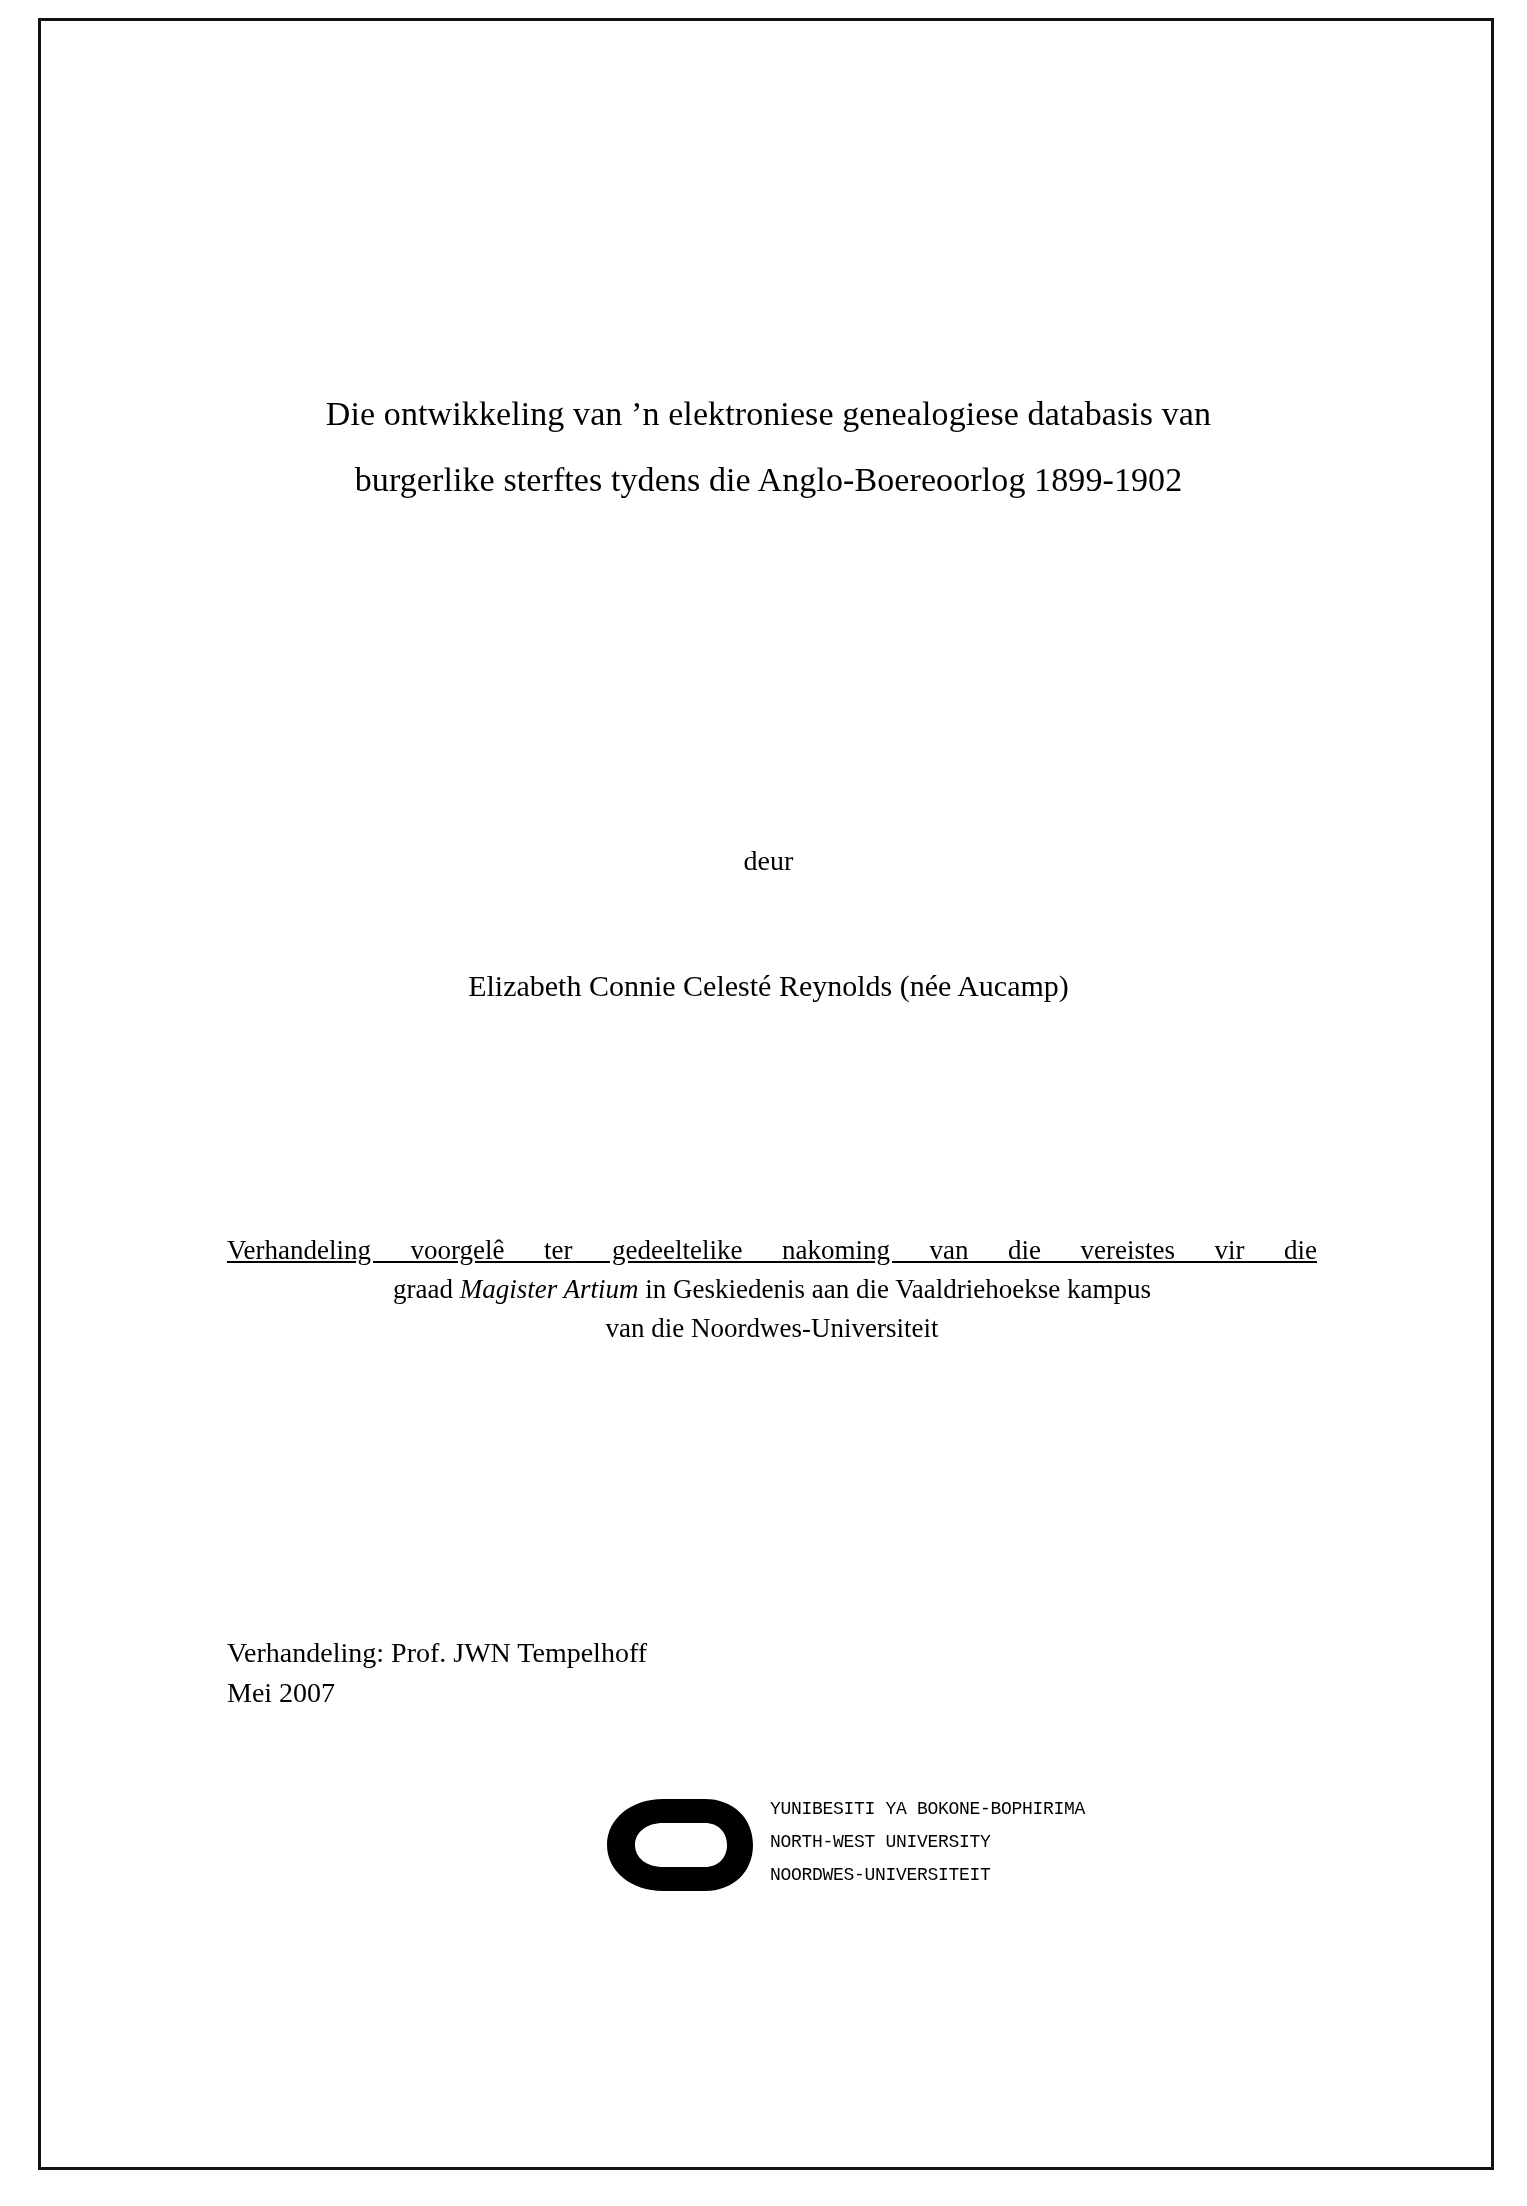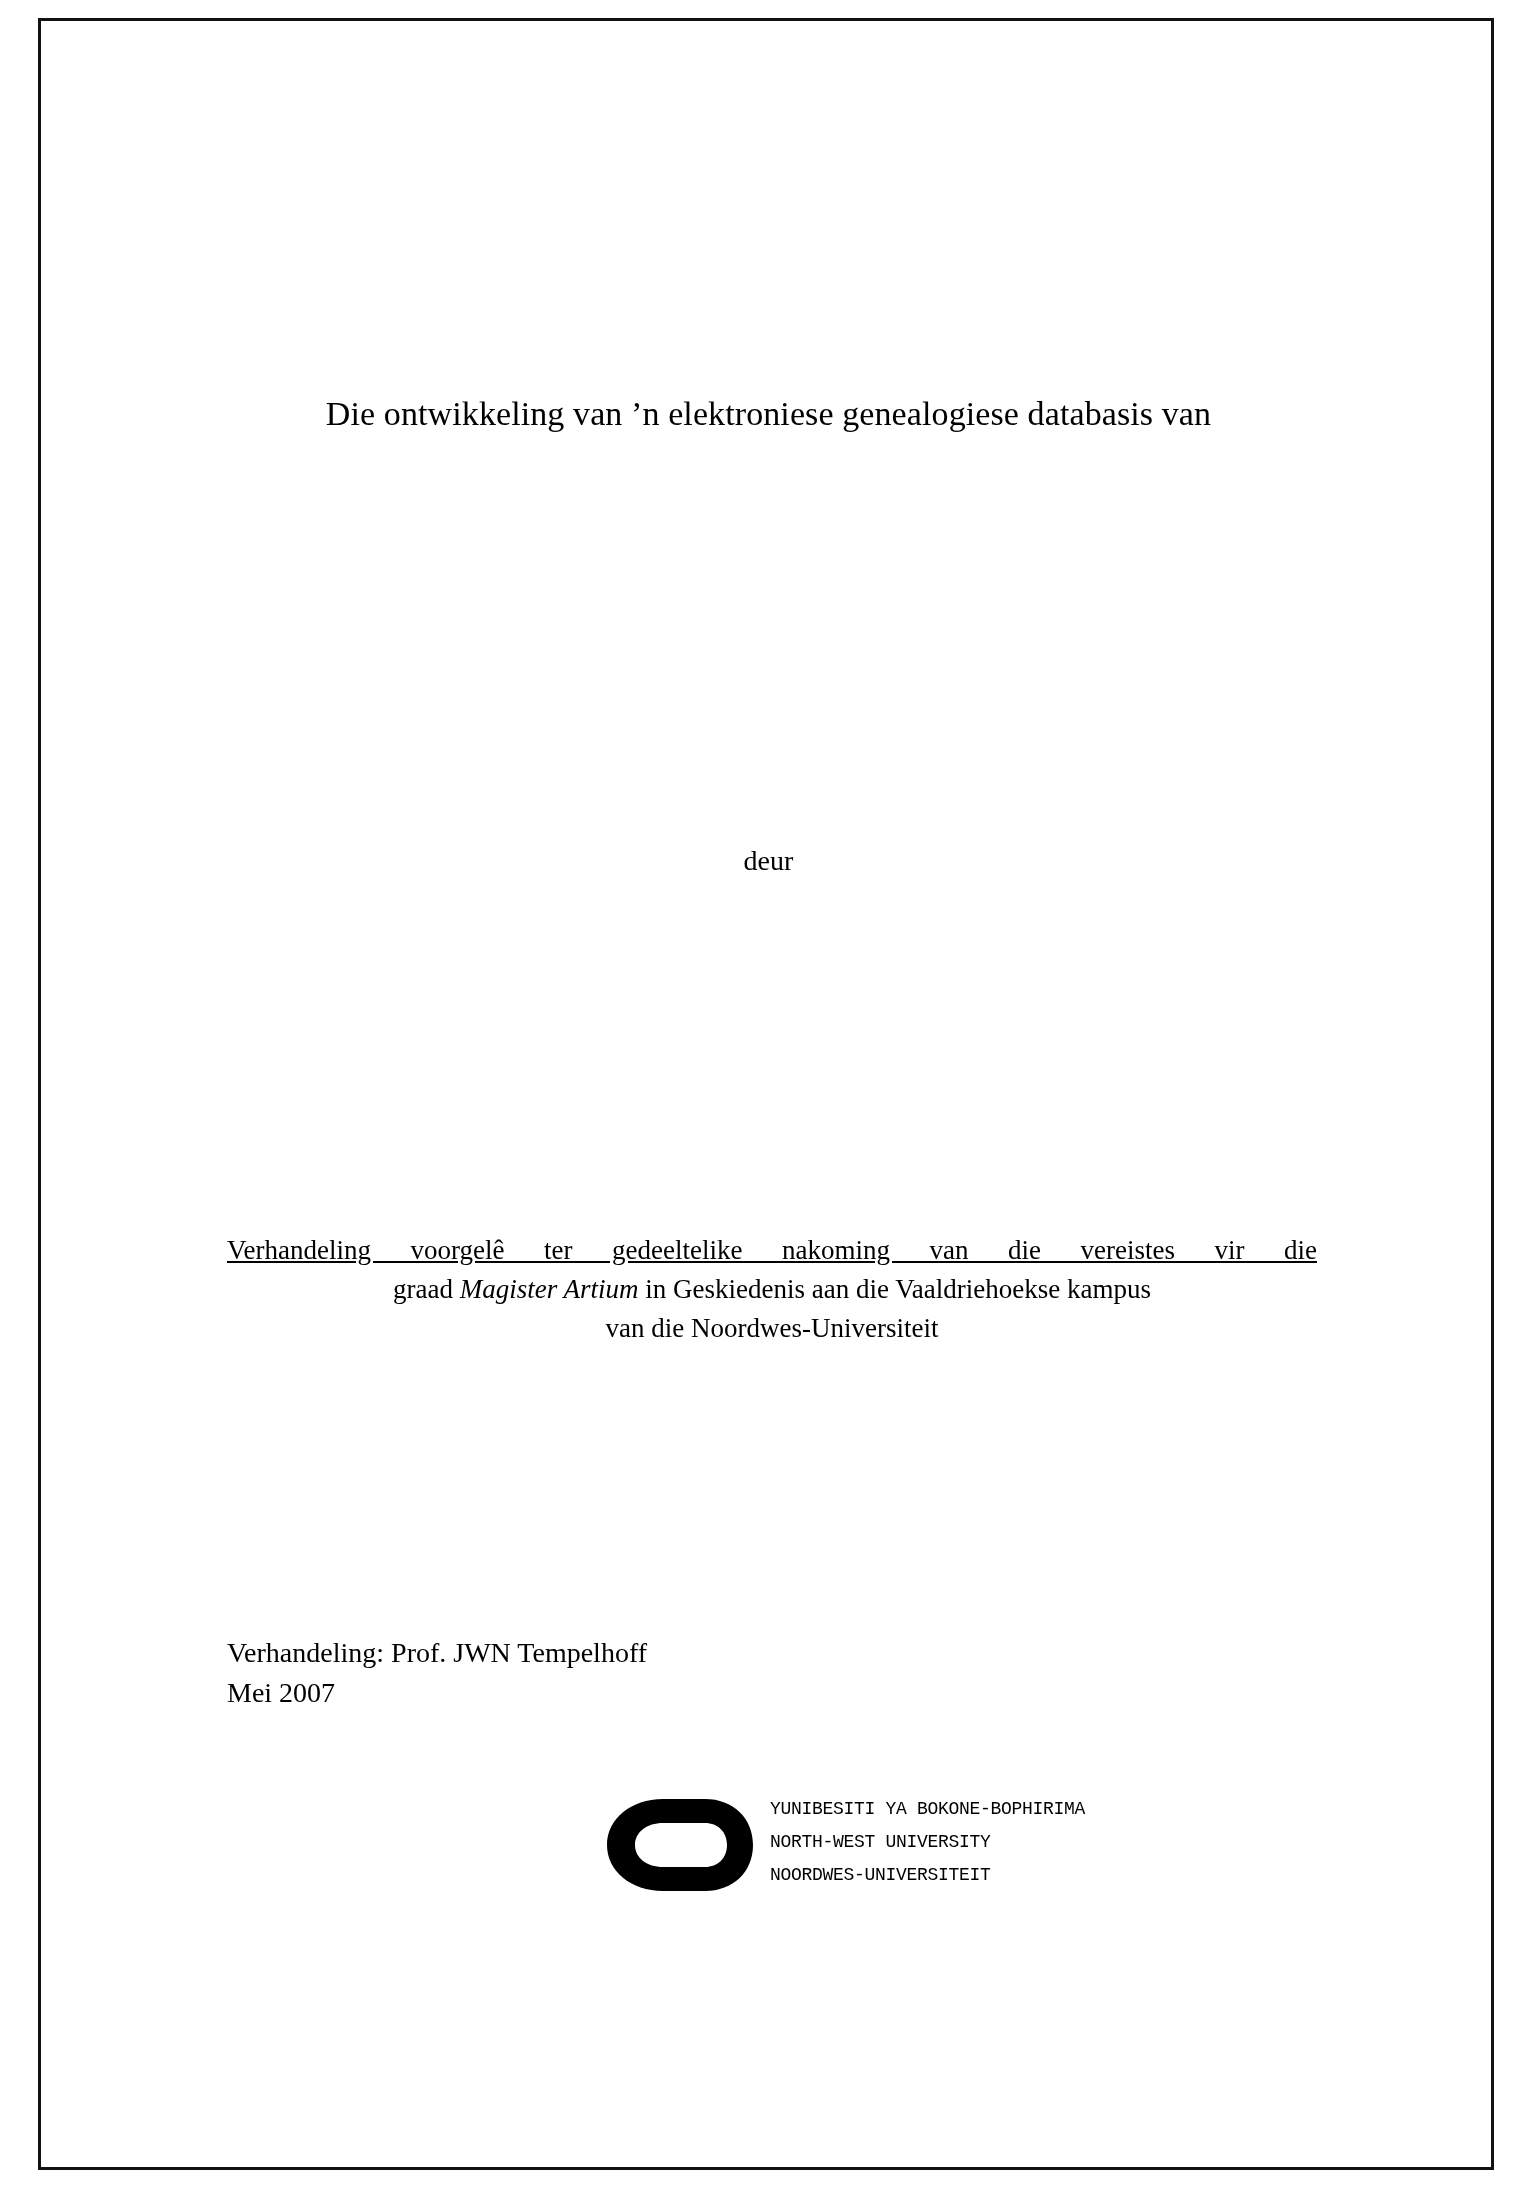--- a/index.html
+++ b/index.html
@@ -132,24 +132,26 @@
 </style>
 </head>
 <body>
 
 <div class="page">
   <div class="page-inner">
     <div class="content">
 
       <div class="title-block">
         <div class="title-line">Die ontwikkeling van ’n elektroniese genealogiese databasis van</div>
+        <div class="title-line">burgerlike sterftes tydens die Anglo-Boereoorlog 1899-1902</div>
       </div>
 
       <div class="byline-label">deur</div>
 
+      <div class="author">Elizabeth Connie Celesté Reynolds (née Aucamp)</div>
 
       <div class="statement">
         <div class="just">Verhandeling voorgelê ter gedeeltelike nakoming van die vereistes vir die</div>
         <div class="plain"><span>graad </span><i>Magister Artium</i><span> in Geskiedenis aan die Vaaldriehoekse kampus</span></div>
         <div class="plain">van die Noordwes-Universiteit</div>
       </div>
 
       <div class="supervisor-block">
         <div>Verhandeling: Prof. JWN Tempelhoff</div>
         <div>Mei 2007</div>

